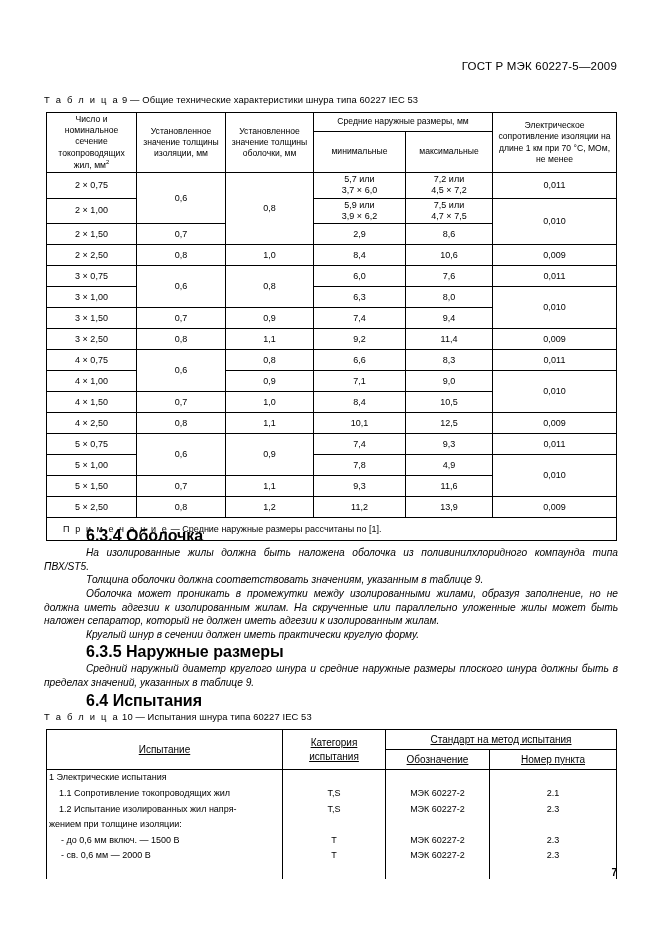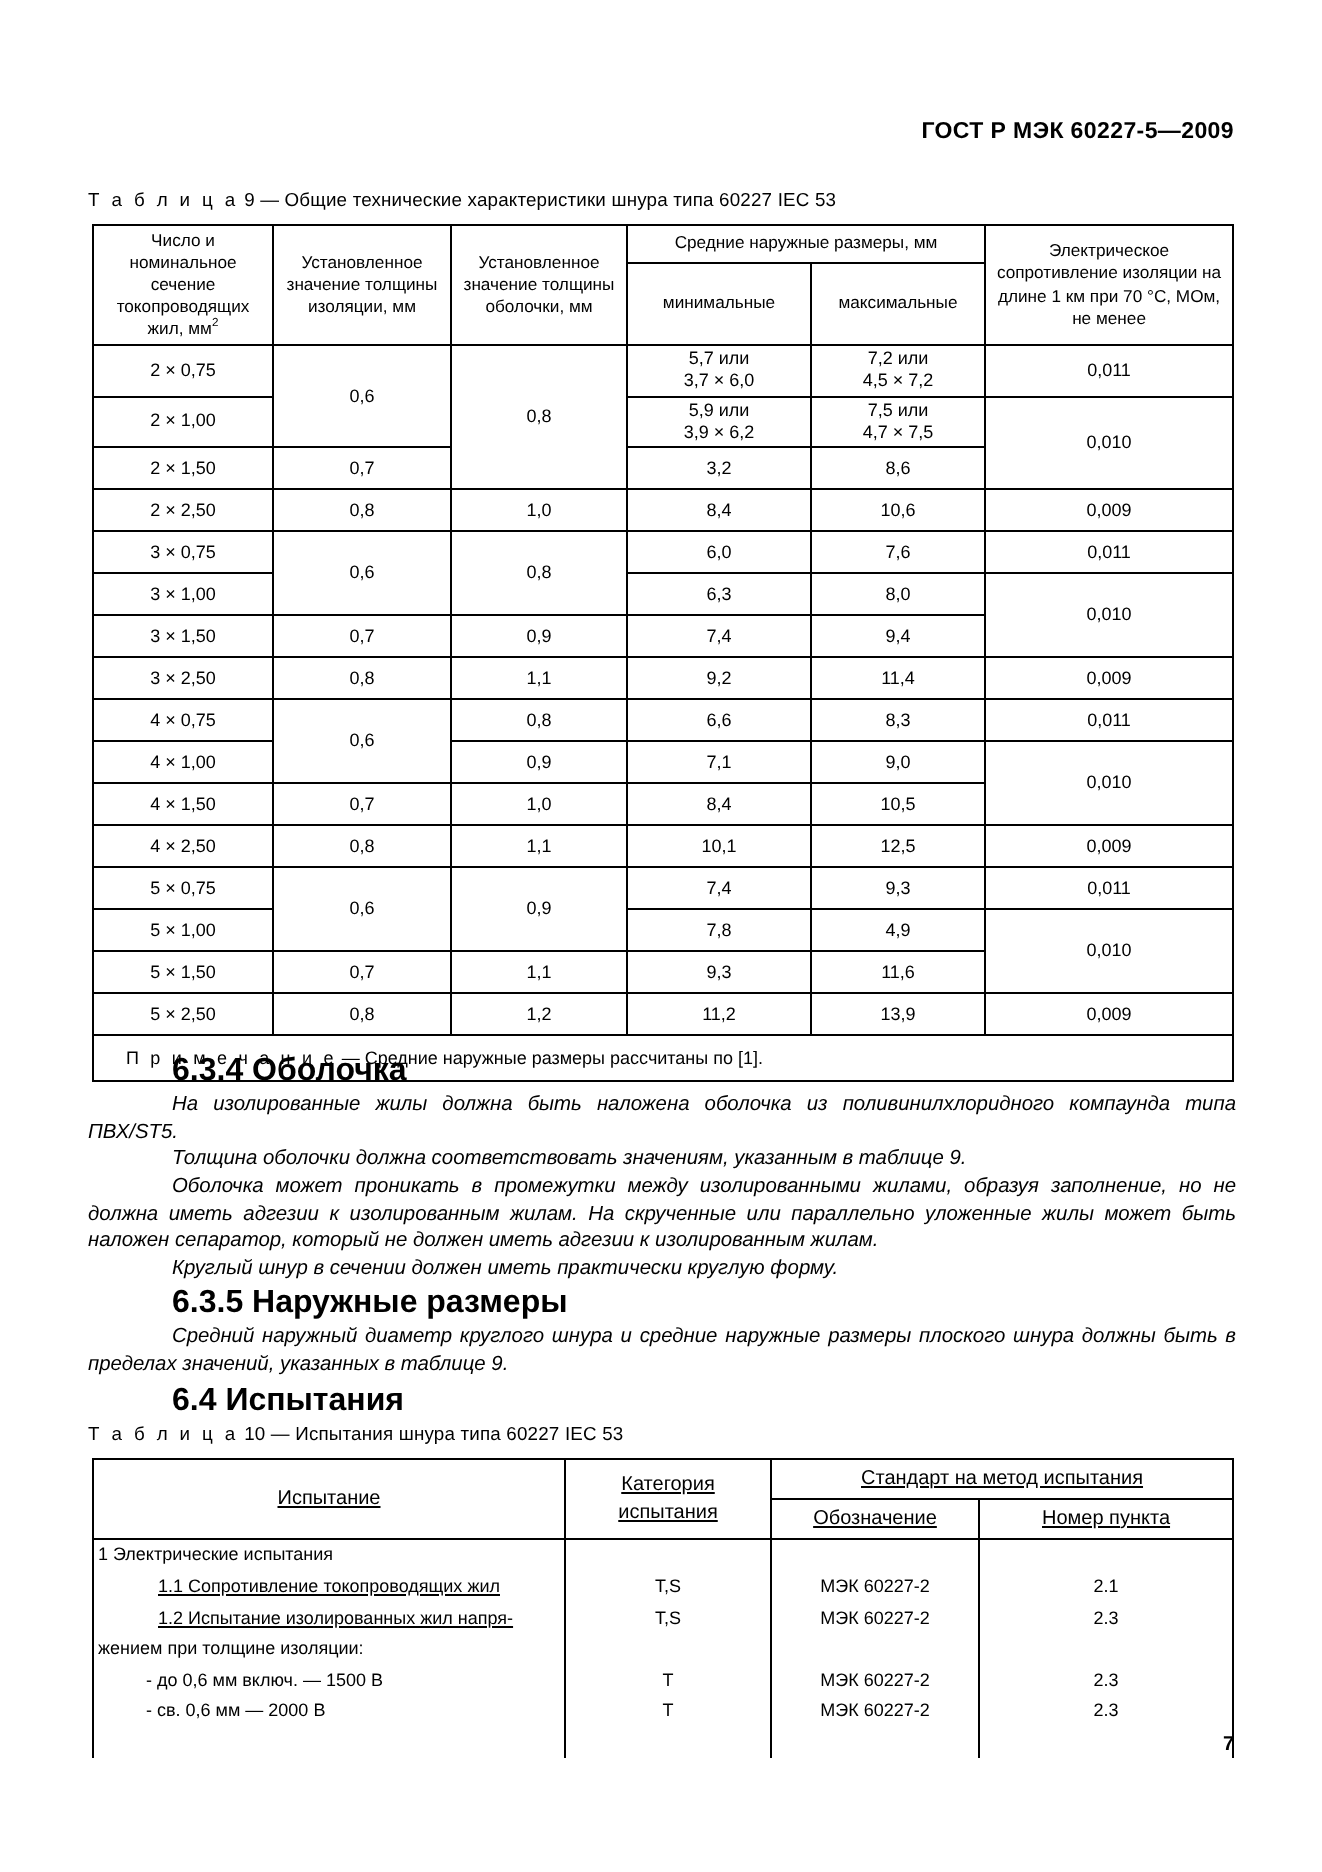--- a/index.html
+++ b/index.html
@@ -21,21 +21,21 @@
     overflow: hidden;
     box-sizing: border-box;
   }
 
   
   .doc-header {
     position: absolute;
     top: 60px;
     right: 44px;
     font-size: 11.5px;
-    font-weight: bold;
+    font-weight: normal;
     letter-spacing: 0.2px;
     white-space: nowrap;
     text-align: right;
   }
 
   
   .table-caption {
     position: absolute;
     left: 44px;
     font-size: 9.4px;
@@ -81,22 +81,22 @@
   }
   .note-label { letter-spacing: 1.6px; }
 
   #table10 { top: 729px; width: 570px; }
   #table10 th { font-size: 10px; line-height: 1.35; height: 17px; text-decoration: underline; }
   #table10 td { font-size: 9px; height: 13.6px; }
   #table10 td.test-name {
     text-align: left;
     padding-left: 10px;
   }
-  #table10 td.test-name.indent1 { padding-left: 32px; text-decoration: underline; }
-  #table10 td.test-name.indent2 { padding-left: 26px; }
+  #table10 td.test-name.indent1 { padding-left: 12px; }
+  #table10 td.test-name.indent2 { padding-left: 14px; }
   #table10 td.test-name.noindent { padding-left: 2px; }
   .nb { border-top: 0 !important; border-bottom: 0 !important; }
 
   
   .body-block {
     position: absolute;
     left: 44px;
     width: 574px;
     font-size: 10.2px;
     line-height: 1.33;
@@ -172,21 +172,21 @@
         </tr>
         <tr>
           <td class="outer-left">2 × 1,00</td>
           <td class="two-line">5,9 или<br>3,9 × 6,2</td>
           <td class="two-line">7,5 или<br>4,7 × 7,5</td>
           <td rowspan="2" class="outer-right">0,010</td>
         </tr>
         <tr>
           <td class="outer-left">2 × 1,50</td>
           <td>0,7</td>
-          <td>3,2</td>
+          <td>2,9</td>
           <td>8,6</td>
         </tr>
         <tr>
           <td class="outer-left">2 × 2,50</td>
           <td>0,8</td>
           <td>1,0</td>
           <td>8,4</td>
           <td>10,6</td>
           <td class="outer-right">0,009</td>
         </tr>

